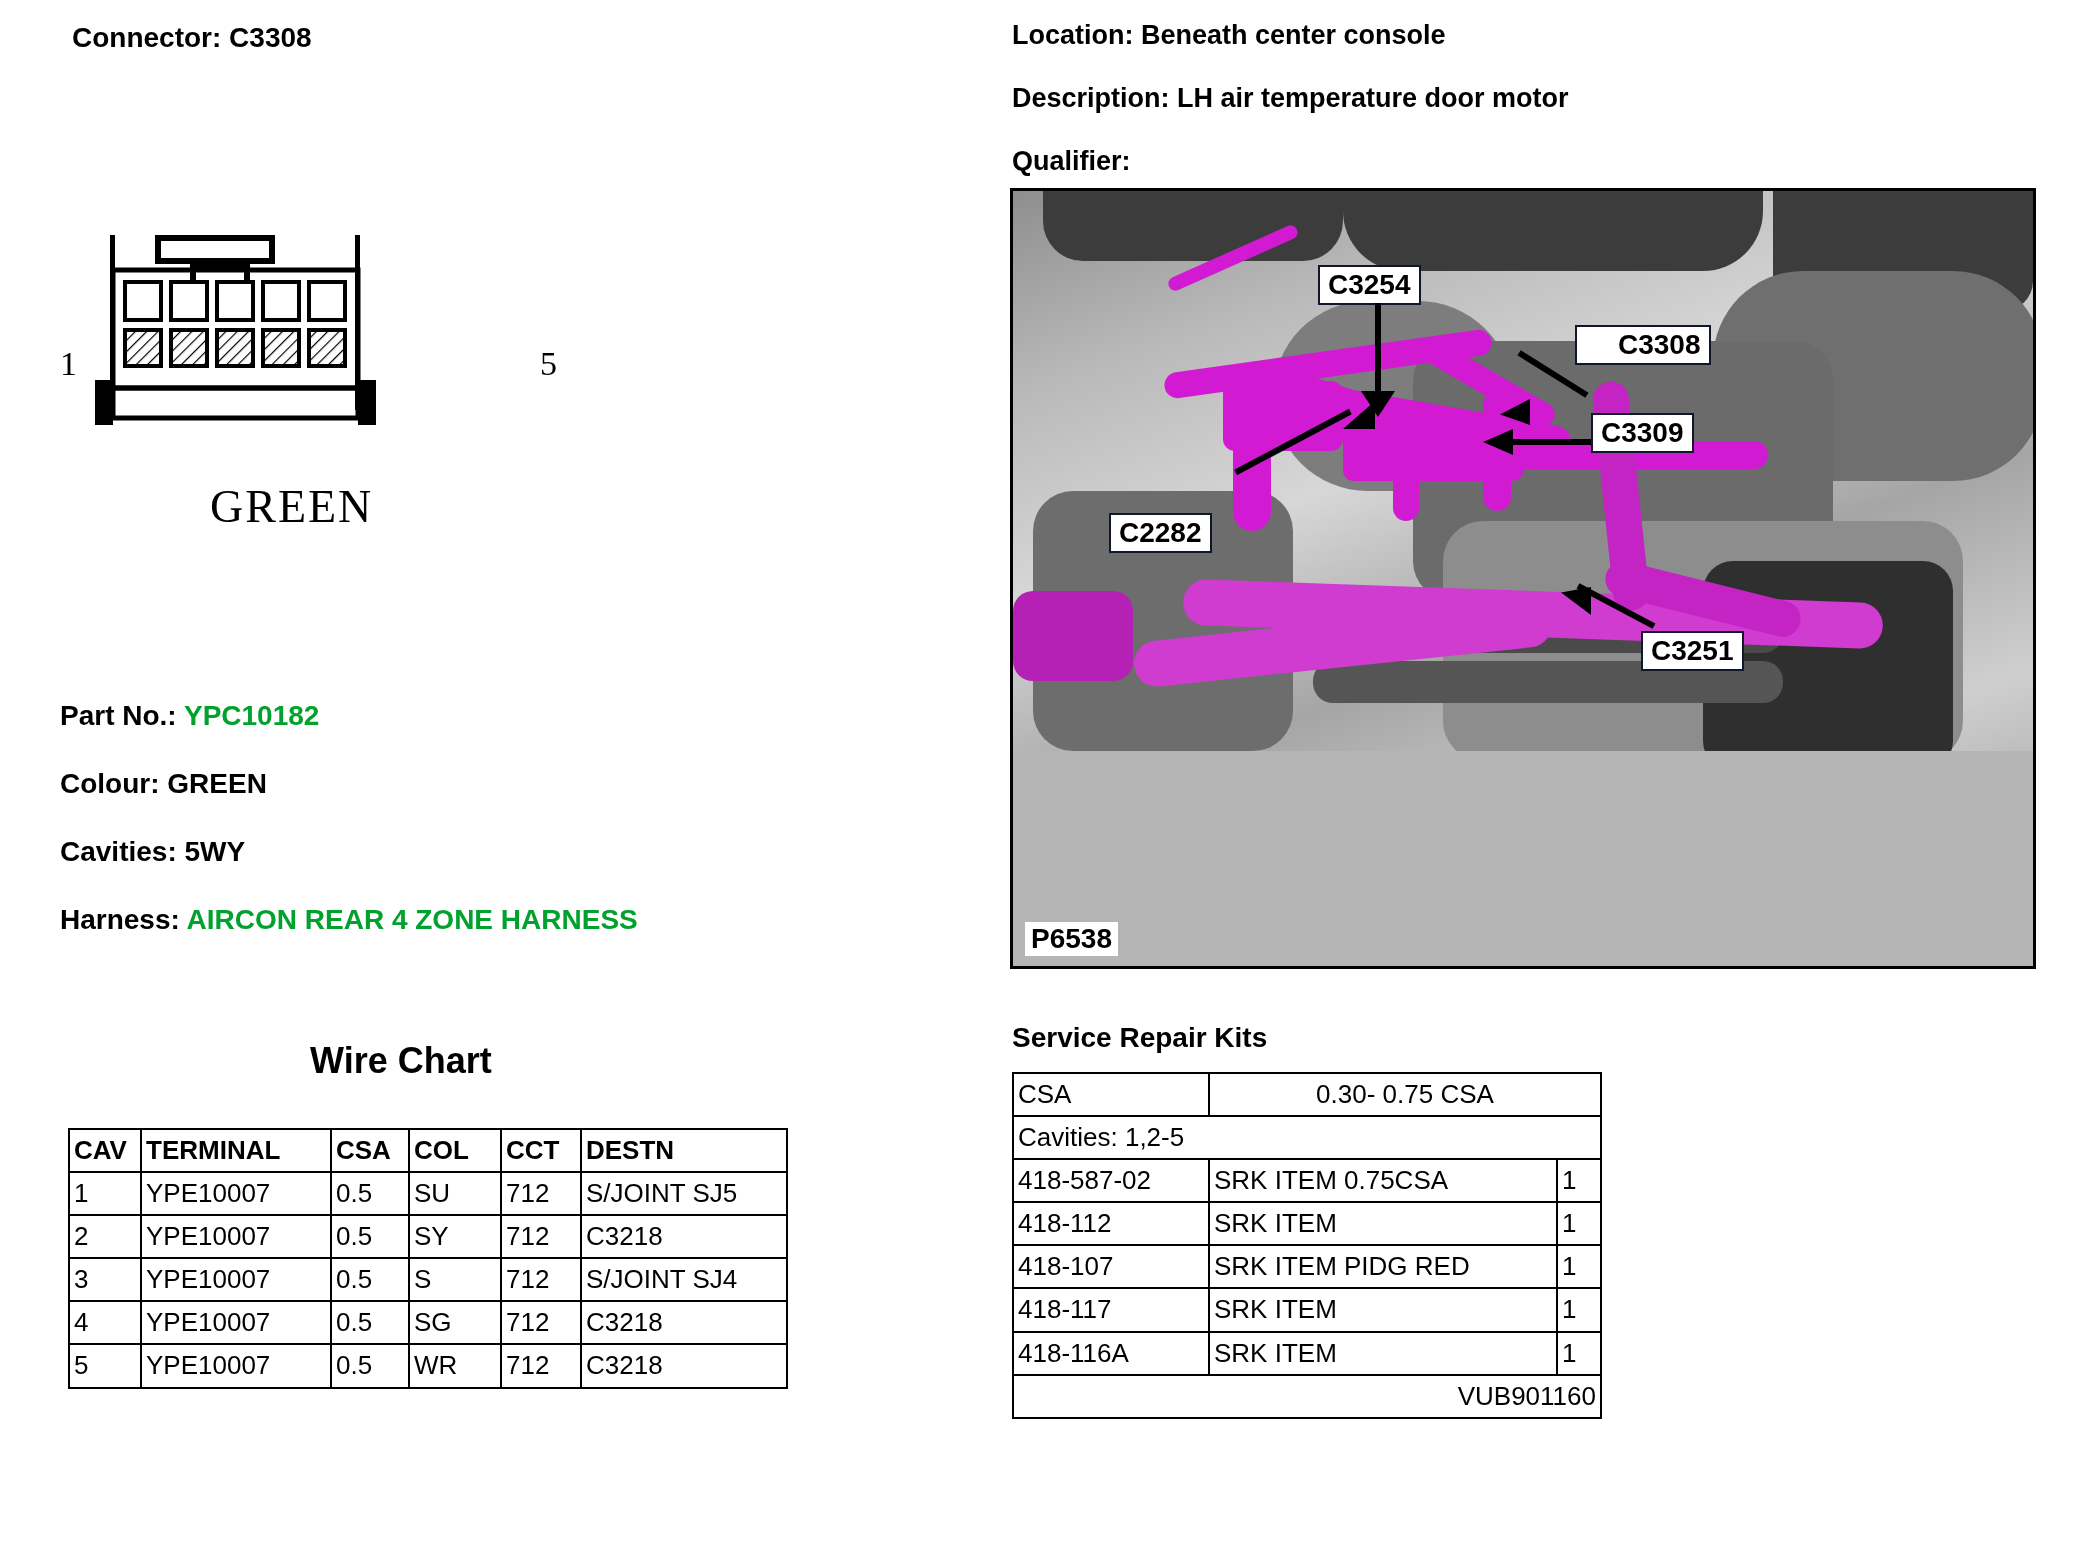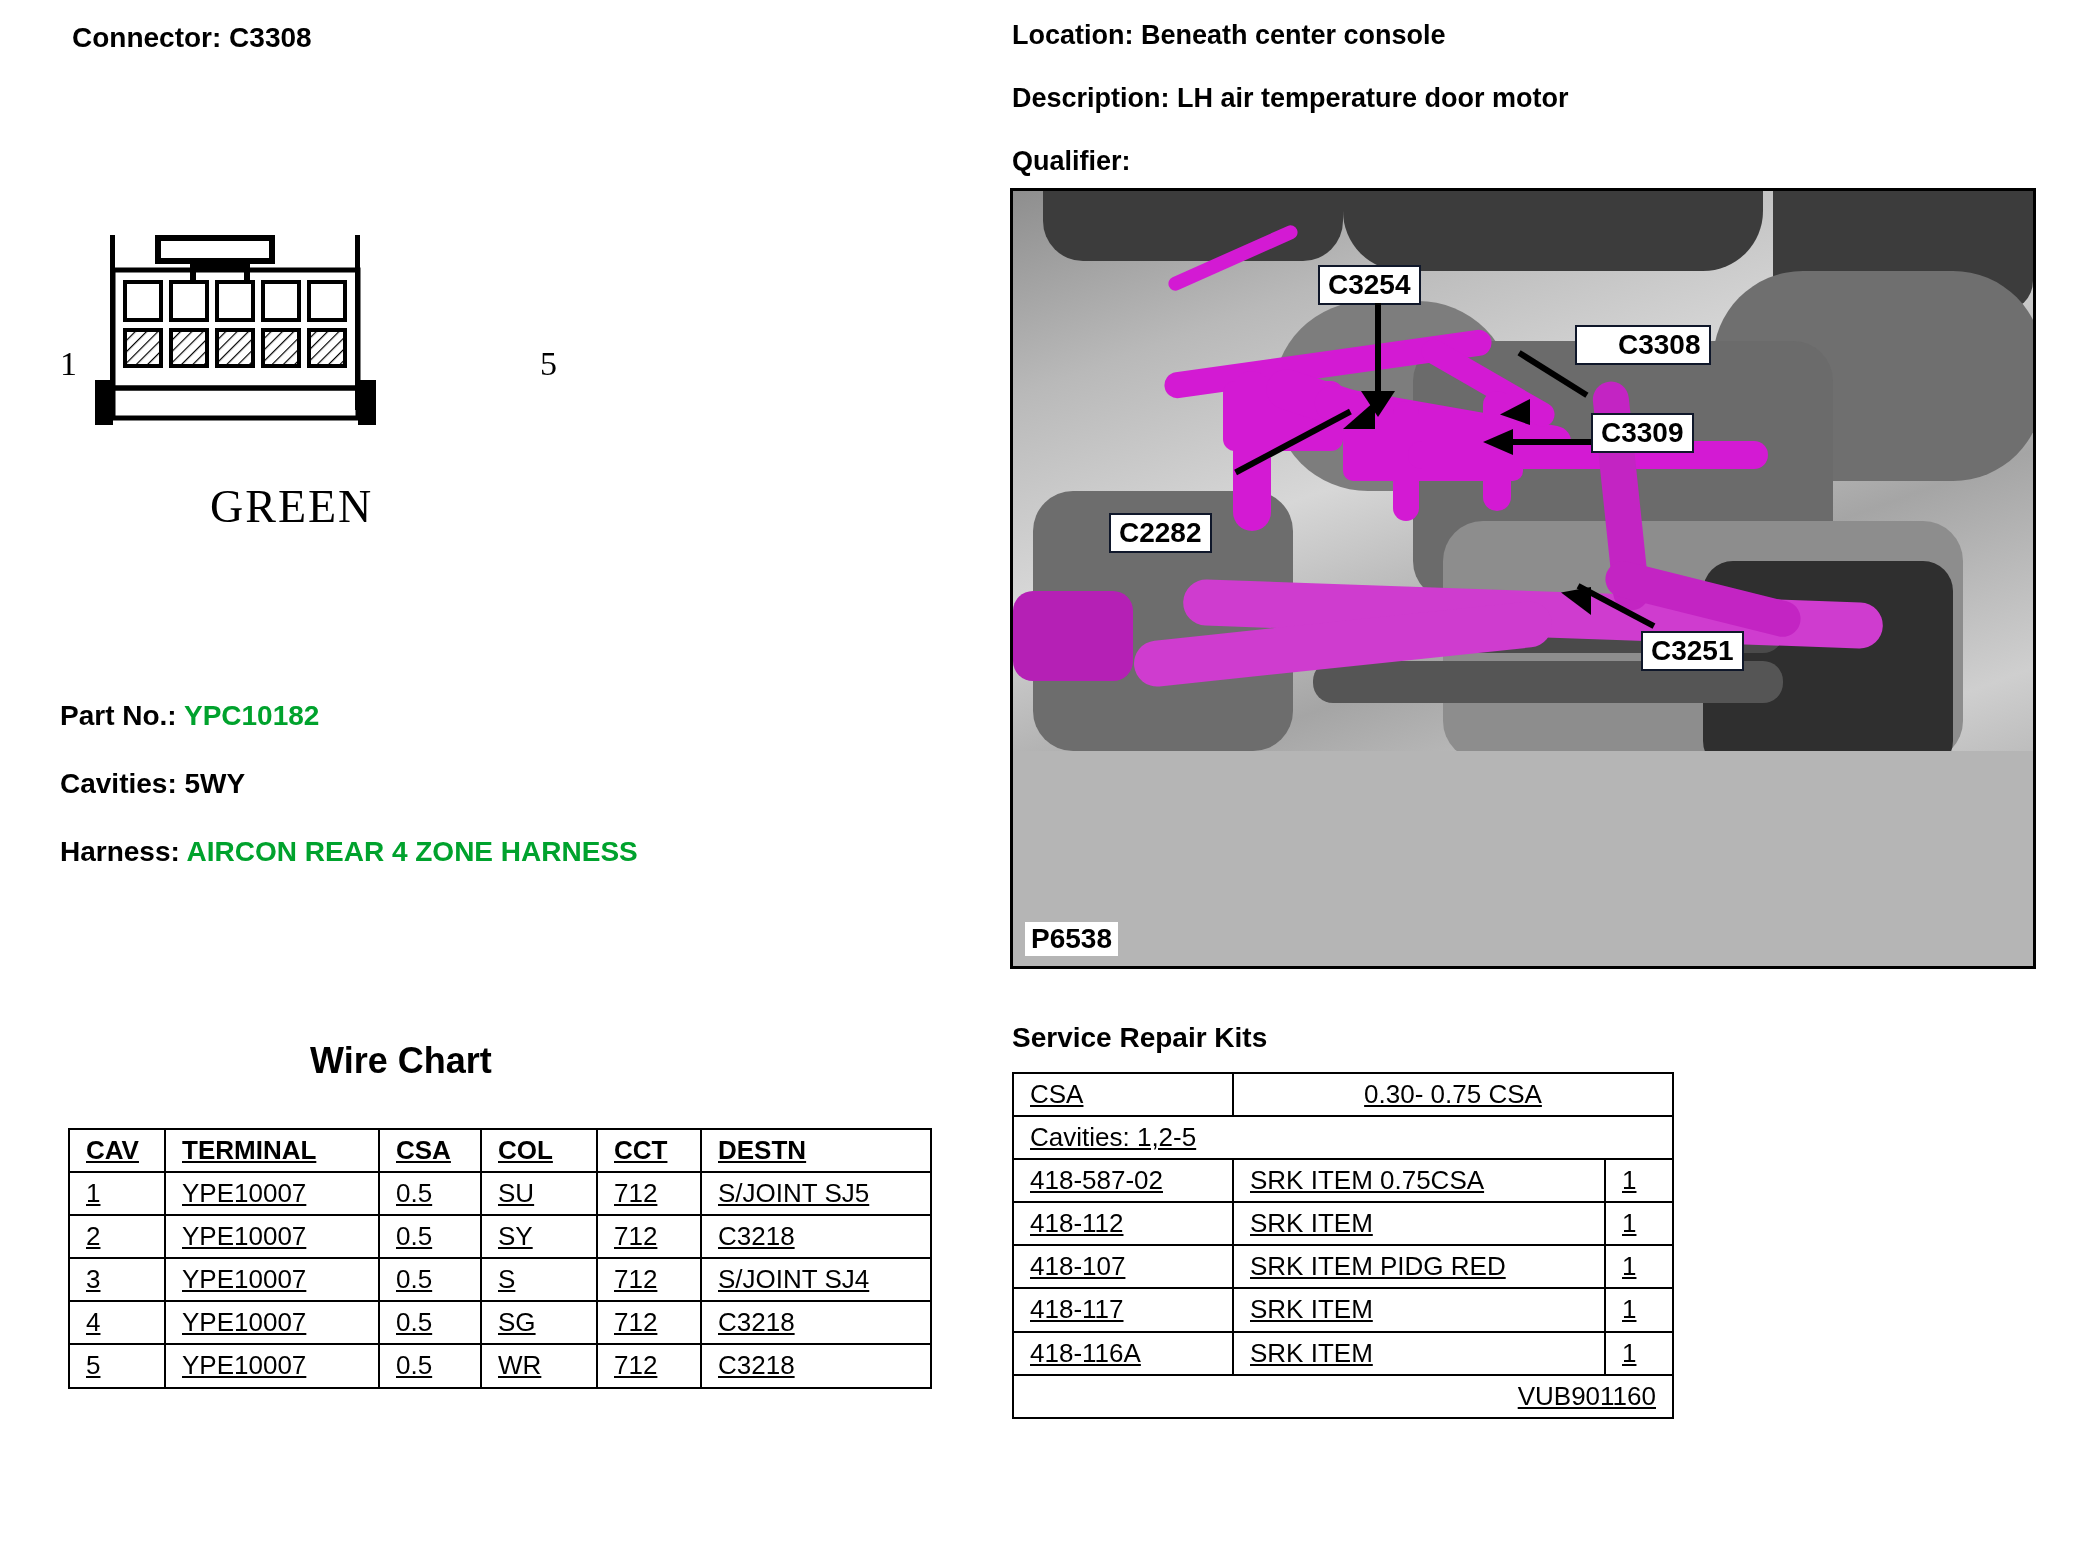--- a/index.html
+++ b/index.html
@@ -79,26 +79,25 @@
     top: 1040px;
     font-size: 36px;
     font-weight: bold;
   }
   table.grid {
     border-collapse: collapse;
     font-size: 26px;
   }
   table.grid td, table.grid th {
     border: 2px solid #000;
-    padding: 3px 16px;
+    padding: 3px 4px;
     font-weight: normal;
     text-align: left;
     white-space: nowrap;
     line-height: 1.35;
-    text-decoration: underline;
   }
   table.grid th {
     font-weight: bold;
     border-radius: 7px;
   }
   .wire-table-wrap {
     position: absolute;
     left: 68px;
     top: 1128px;
   }
@@ -250,20 +249,23 @@
     <div class="conn-num left">1</div>
     <div class="conn-num right">5</div>
     <div class="green-label">GREEN</div>
   </div>
 
   <div class="info-list">
     <div class="info-line">
       <span>Part No.: </span><span class="val-green">YPC10182</span>
     </div>
     <div class="info-line">
+      <span>Colour: </span><span class="val-black">GREEN</span>
+    </div>
+    <div class="info-line">
       <span>Cavities: </span><span class="val-black">5WY</span>
     </div>
     <div class="info-line">
       <span>Harness: </span><span class="val-green">AIRCON REAR 4 ZONE HARNESS</span>
     </div>
   </div>
 
   <div class="wire-chart-title">Wire Chart</div>
   <div class="wire-table-wrap">
     <table class="grid">

